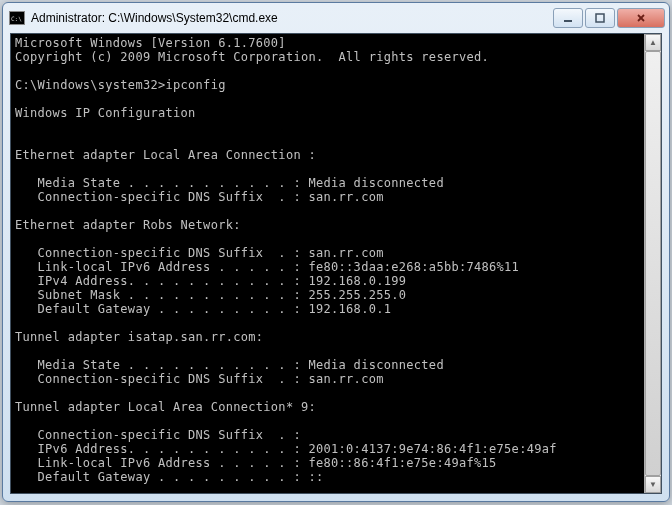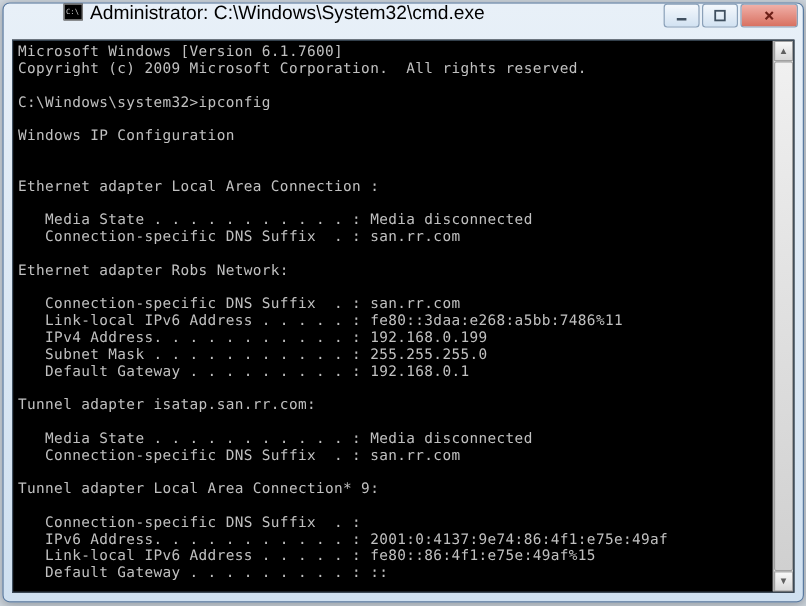--- a/index.html
+++ b/index.html
@@ -17,25 +17,24 @@
     background: linear-gradient(#e8f0f8, #cfe0f0);
     border: 1px solid #5a7aa0;
     border-radius: 6px;
     box-shadow: 0 2px 10px rgba(0,0,0,0.3);
     display: flex;
     flex-direction: column;
   }
   .titlebar {
     height: 30px;
     display: flex;
-    align-items: flex-start;
+    align-items: center;
     padding: 0 4px 0 6px;
     color: #000;
-    font-size: 16px;
-    margin-left: 44px;
+    font-size: 12px;
   }
   .titlebar .icon {
     width: 16px; height: 14px;
     background: #000;
     border: 1px solid #888;
     margin-right: 6px;
     position: relative;
     display: flex;
     align-items: center;
     justify-content: flex-start;

